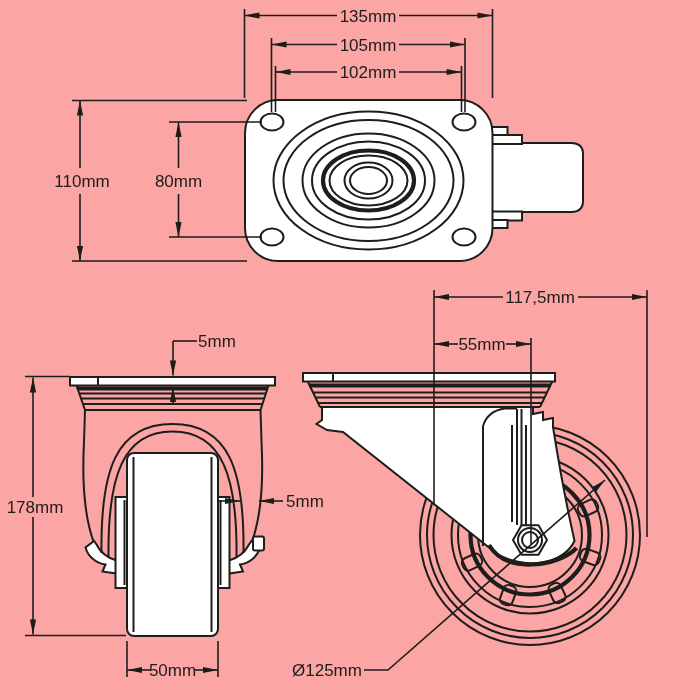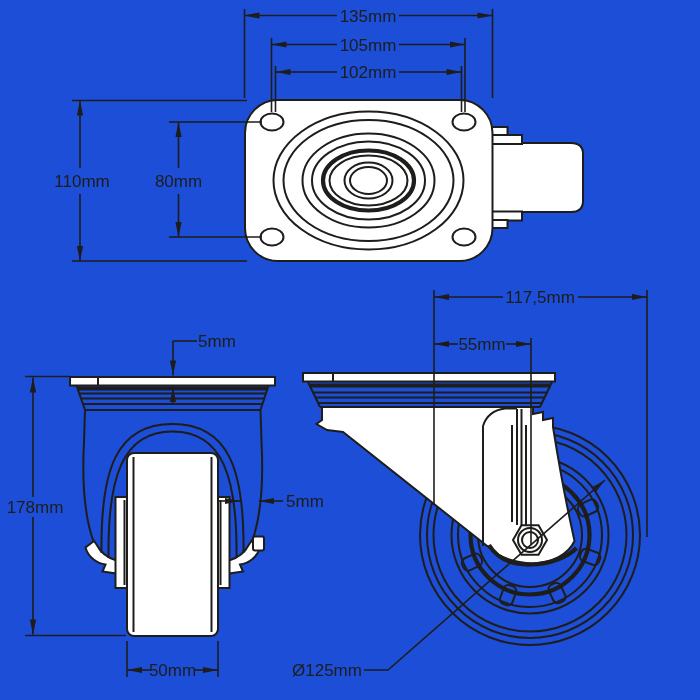--- a/index.html
+++ b/index.html
@@ -1,16 +1,16 @@
 <!DOCTYPE html>
 <html><head>
 <meta charset="utf-8">
 <style>
   html,body{margin:0;padding:0;background:#fff;}
-  .canvas{position:relative;width:700px;height:700px;background:#1d4ed8;overflow:hidden;
+  .canvas{position:relative;width:700px;height:700px;background:#fca5a5;overflow:hidden;
           font-family:"Liberation Sans","DejaVu Sans",sans-serif;}
   svg{display:block;}
   text{font-family:"Liberation Sans","DejaVu Sans",sans-serif;font-size:17px;fill:#1d1d1b;}
   .ln{stroke:#1d1d1b;stroke-width:2;fill:none;}
   .lnthick{stroke:#1d1d1b;stroke-width:4.2;fill:none;}
   .wfill{fill:#ffffff;stroke:#1d1d1b;stroke-width:2;}
   .dim{stroke:#1d1d1b;stroke-width:1.6;fill:none;}
 </style>
 </head>
 <body>

